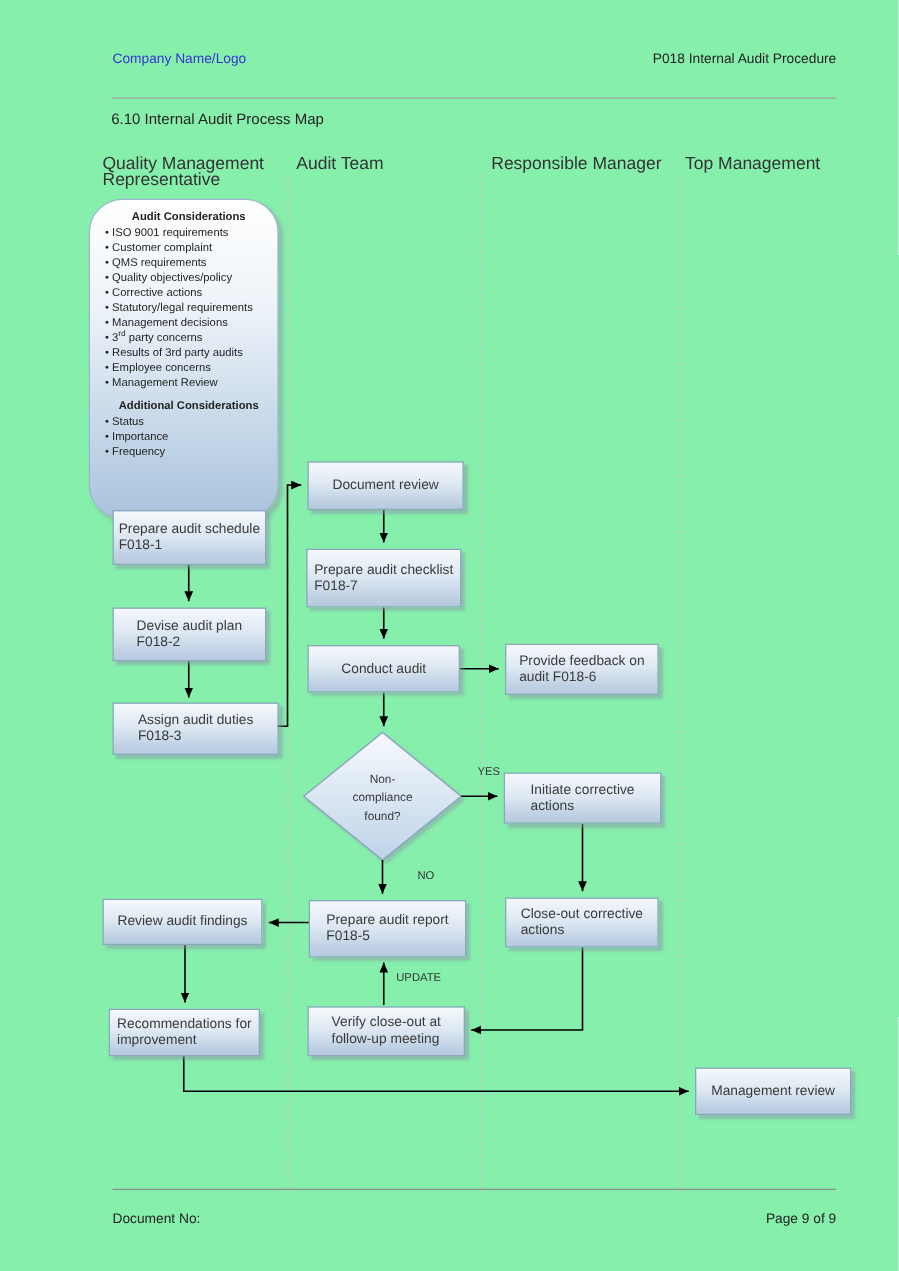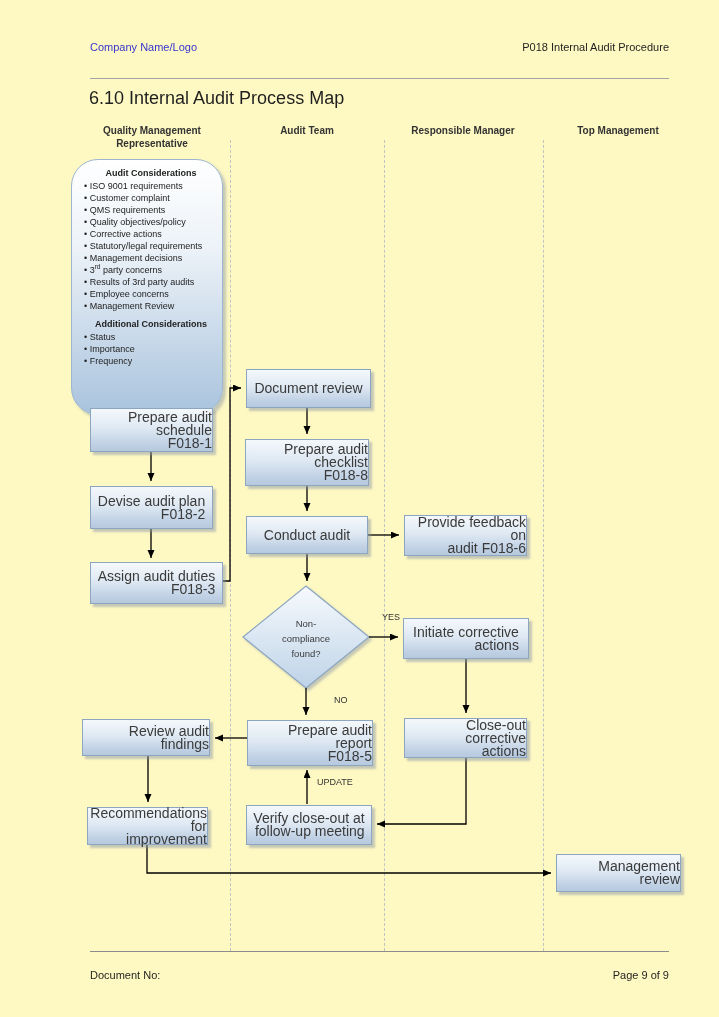--- a/index.html
+++ b/index.html
@@ -1,41 +1,41 @@
 <!DOCTYPE html>
 <html><head>
 <meta charset="utf-8">
 <style>
   html,body{margin:0;padding:0;background:#ffffff;}
-  .page{position:relative;width:719px;height:1017px;background:#fef9c3;overflow:hidden;
+  .page{position:relative;width:719px;height:1017px;background:#86efac;overflow:hidden;
         font-family:"Liberation Sans", sans-serif;}
 
   
   .company{position:absolute;left:90px;top:41px;font-size:11px;color:#3636cf;}
   .docref{position:absolute;right:50px;top:41px;font-size:11px;color:#1f1f1f;}
   .header-rule{position:absolute;left:90px;top:78px;width:579px;border-top:1px solid #a3a3a3;}
-  .title{position:absolute;left:89px;top:88px;margin:0;font-size:18px;font-weight:400;color:#1f1f1f;}
+  .title{position:absolute;left:89px;top:88px;margin:0;font-size:12px;font-weight:400;color:#1f1f1f;}
   .footer-rule{position:absolute;left:90px;top:951px;width:579px;border-top:1.5px solid #8c8c8c;}
   .doc-no{position:absolute;left:90px;top:969px;font-size:11px;color:#1f1f1f;}
   .page-no{position:absolute;right:50px;top:969px;font-size:11px;color:#1f1f1f;}
 
   
-  .lane-head{position:absolute;top:124px;width:140px;text-align:center;font-size:10px;
-             font-weight:bold;color:#333;line-height:13px;}
+  .lane-head{position:absolute;top:124px;width:140px;font-size:14px;
+             font-weight:normal;color:#333;line-height:13px;}
   .lh1{left:82px}.lh2{left:237px}.lh3{left:393px}.lh4{left:548px}
   .lane-div{position:absolute;top:140px;height:811px;width:0;border-left:1px dashed #c3c3c3;}
   .d1{left:230px}.d2{left:384px}.d3{left:543px}
 
   
   .connectors{position:absolute;left:0;top:0;pointer-events:none;}
   .flow{stroke:#000;stroke-width:1.3;fill:none;}
 
   
   .node{position:absolute;box-sizing:border-box;display:flex;align-items:center;justify-content:center;
-        text-align:right;font-size:14px;line-height:13px;color:#3a3a3a;white-space:pre-line;
+        text-align:left;font-size:11px;line-height:13px;color:#3a3a3a;white-space:pre-line;
         background:linear-gradient(180deg,#f4f8fb 0%,#dfe9f3 45%,#bfd0e4 85%,#b7c9de 100%);
         border:1px solid #8ca6c0;box-shadow:3px 3px 2px rgba(140,150,165,.5);}
   .n-schedule{left:90px;top:408px;width:123px;height:44px}
   .n-plan{left:90px;top:486px;width:123px;height:43px}
   .n-duties{left:90px;top:562px;width:133px;height:42px}
   .n-docreview{left:246px;top:369px;width:125px;height:39px}
   .n-checklist{left:245px;top:439px;width:124px;height:47px}
   .n-conduct{left:246px;top:516px;width:122px;height:38px}
   .n-feedback{left:404px;top:515px;width:123px;height:41px}
   .n-initiate{left:403px;top:618px;width:126px;height:41px}
@@ -137,21 +137,21 @@
   </div>
 
   <div class="node n-schedule">Prepare audit schedule
 F018-1</div>
   <div class="node n-plan">Devise audit plan
 F018-2</div>
   <div class="node n-duties">Assign audit duties
 F018-3</div>
   <div class="node n-docreview">Document review</div>
   <div class="node n-checklist">Prepare audit checklist
-F018-8</div>
+F018-7</div>
   <div class="node n-conduct">Conduct audit</div>
   <div class="node n-feedback">Provide feedback on
 audit F018-6</div>
   <div class="node n-initiate">Initiate corrective
 actions</div>
   <div class="node n-closeout">Close-out corrective
 actions</div>
   <div class="node n-review">Review audit findings</div>
   <div class="node n-report">Prepare audit report
 F018-5</div>

